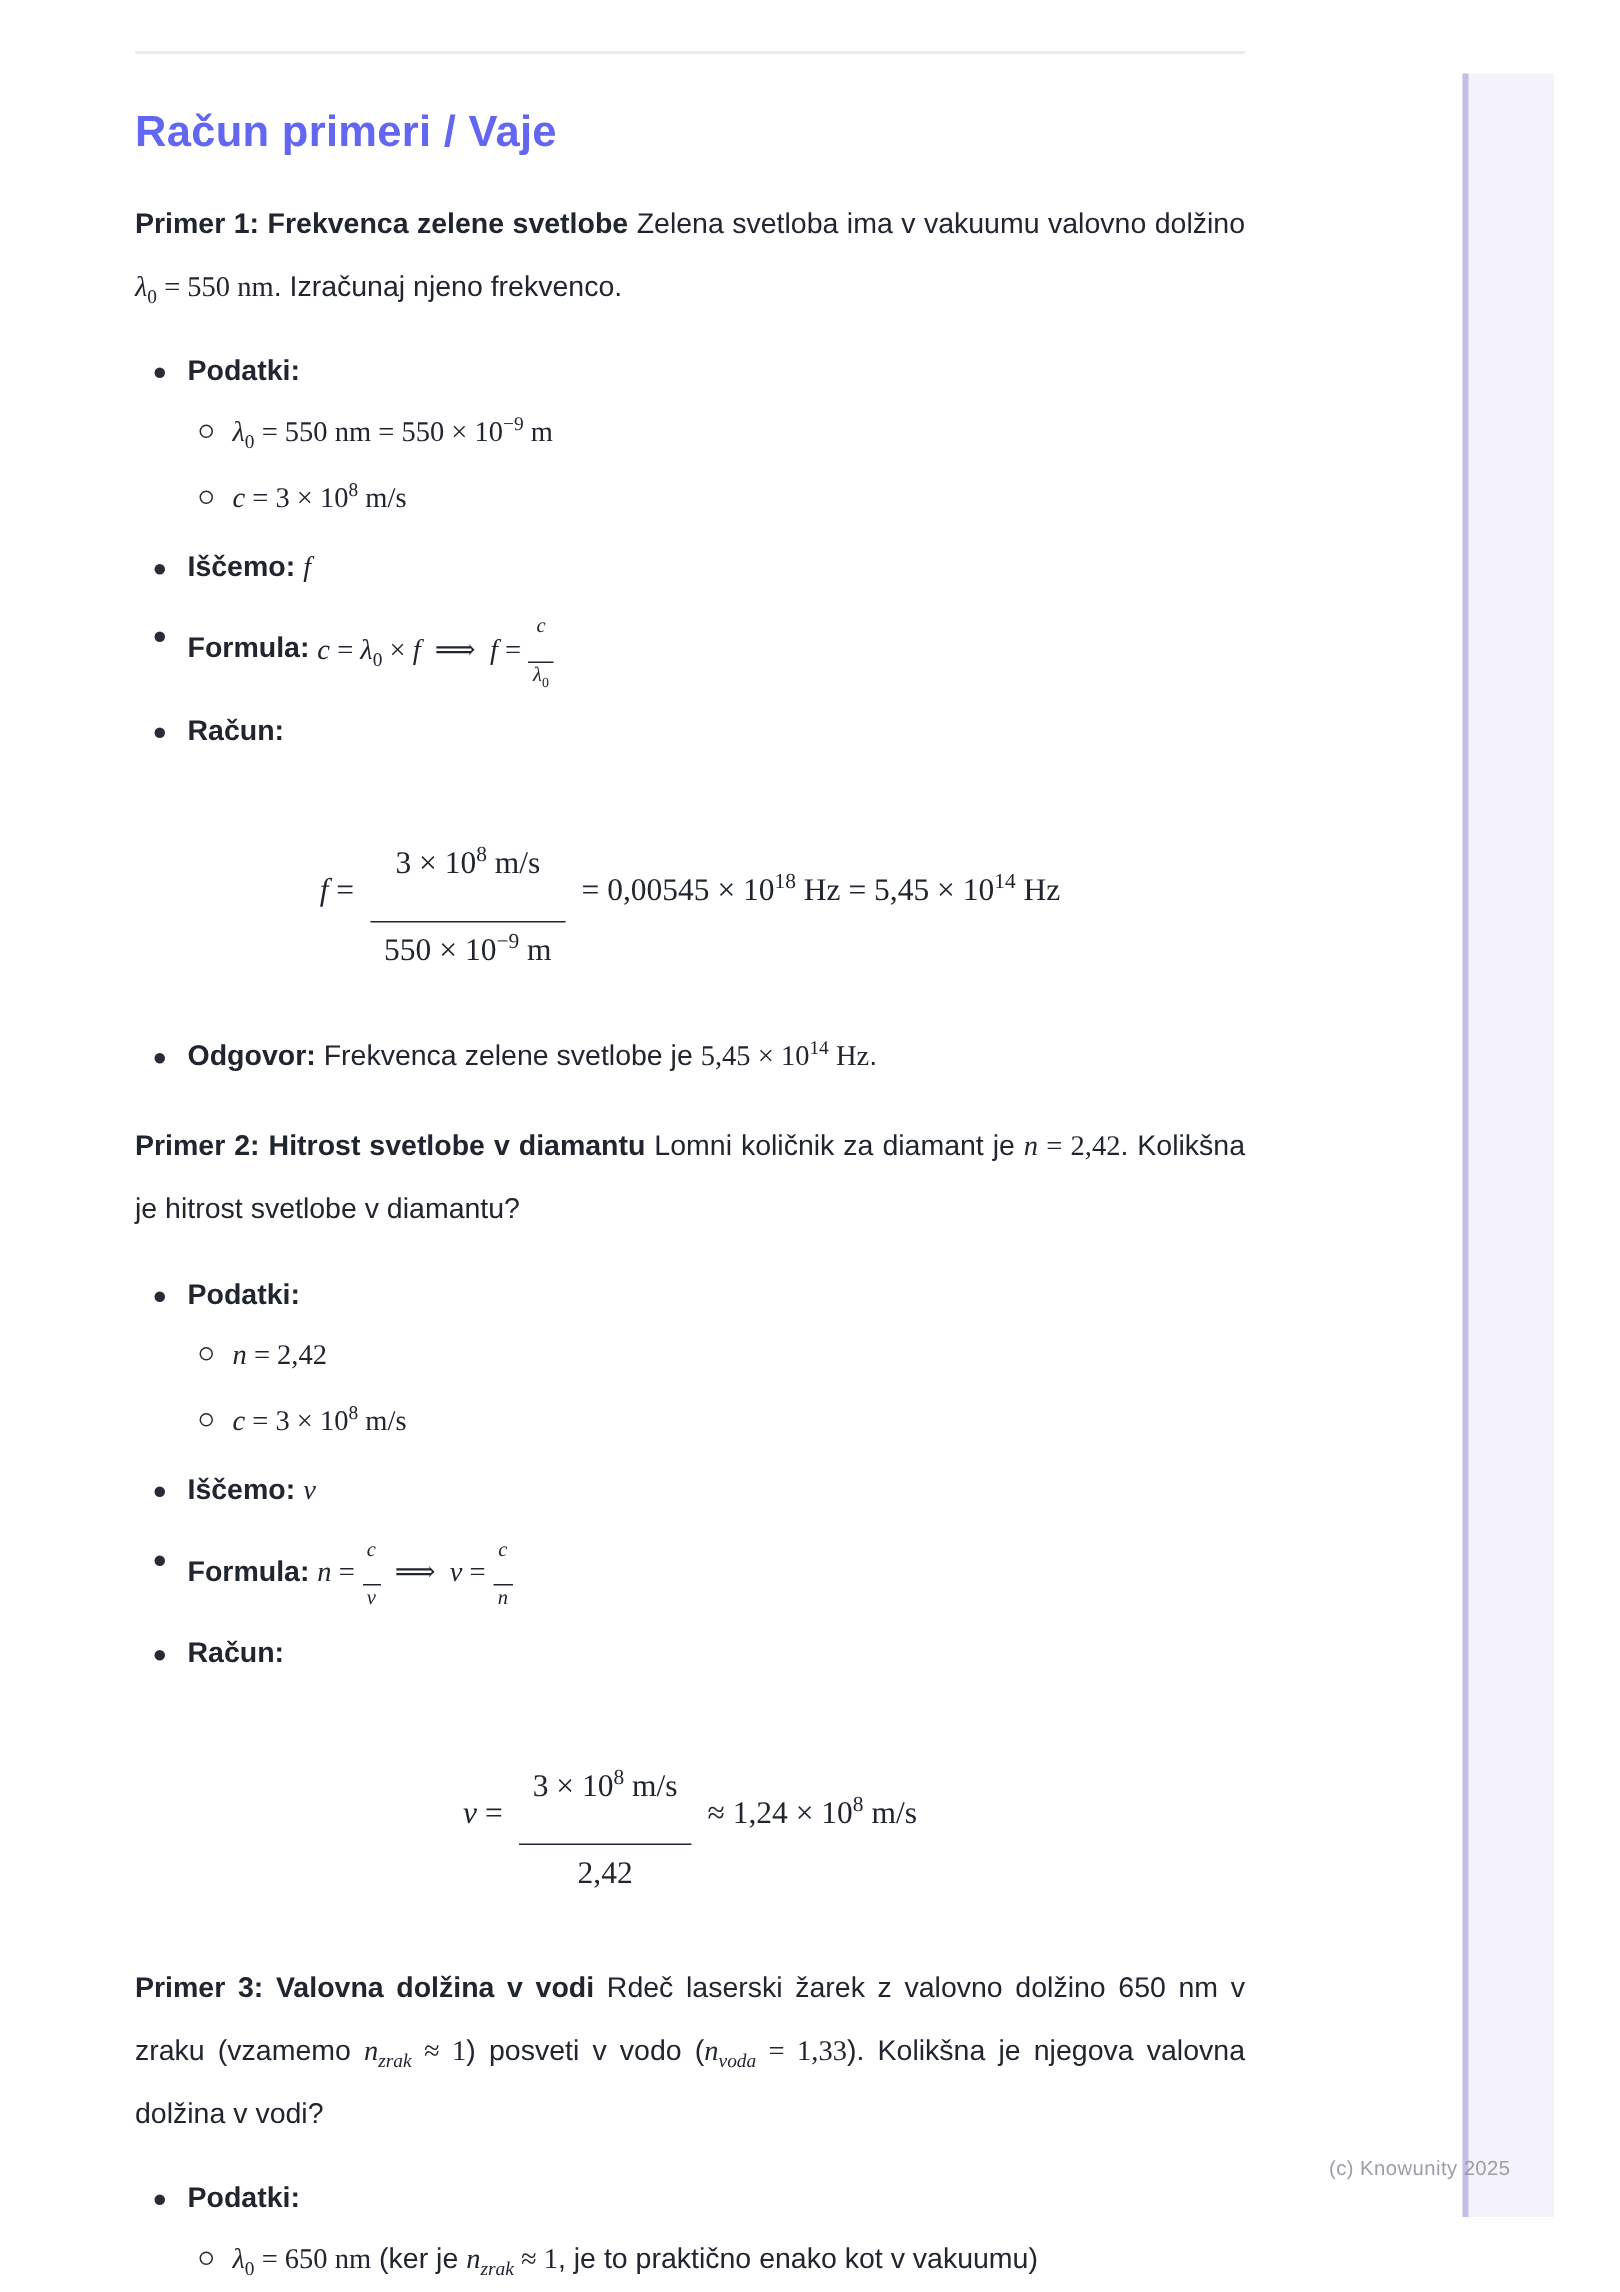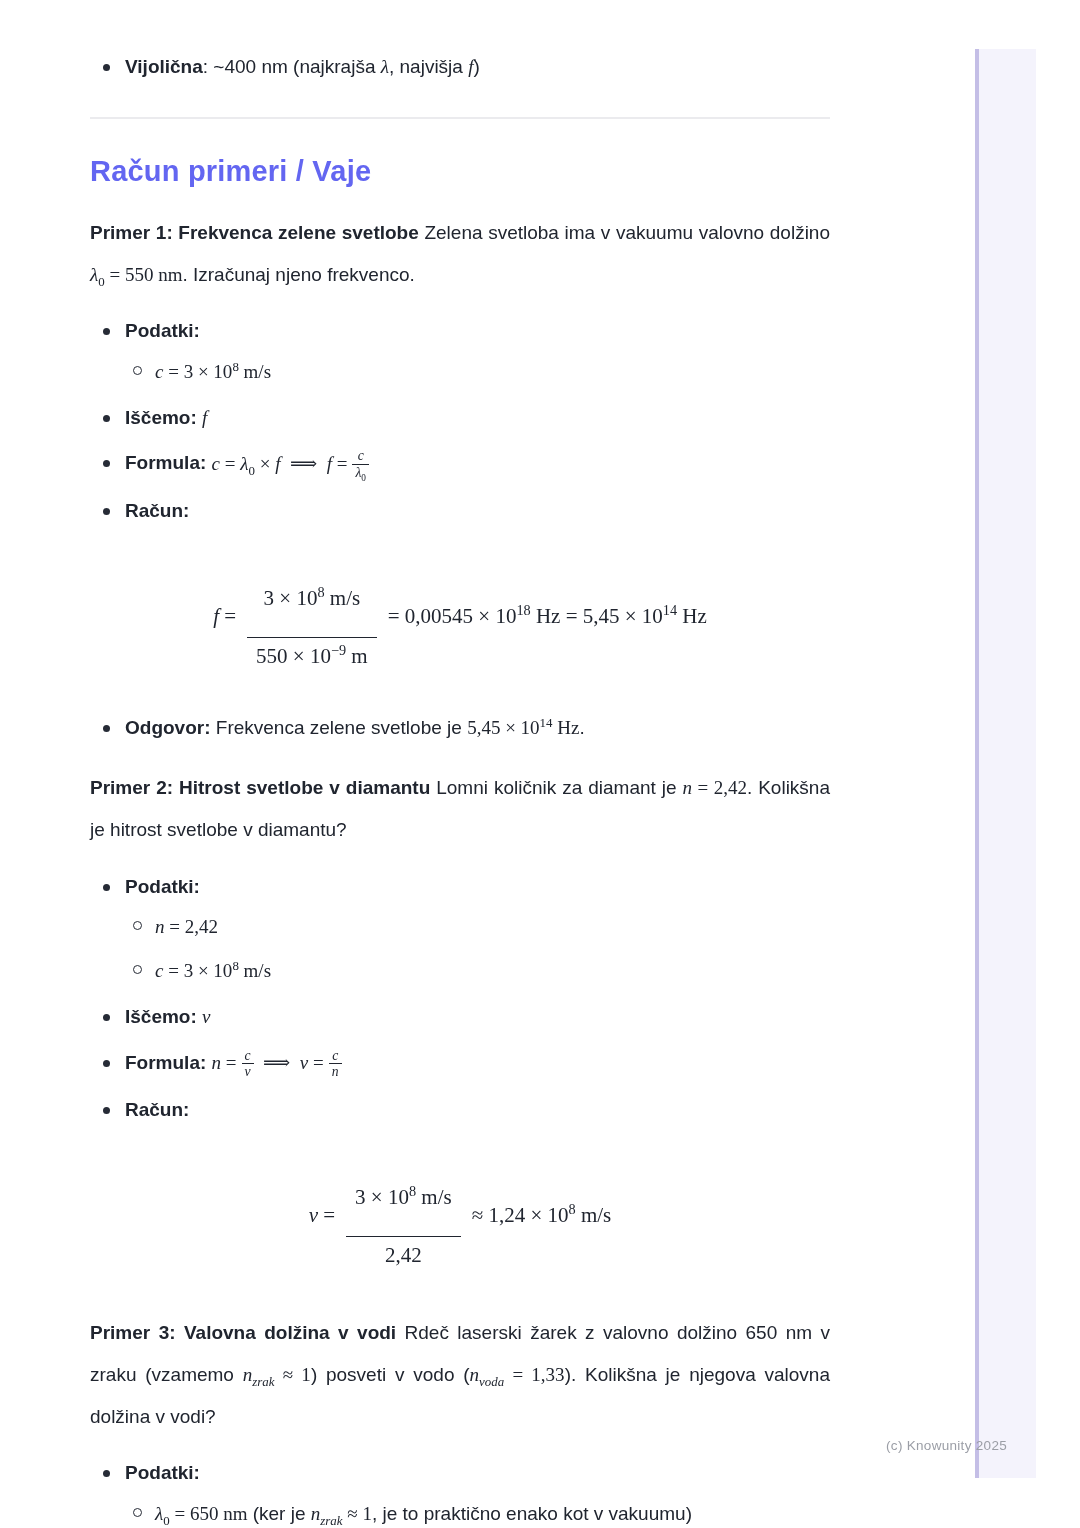--- a/index.html
+++ b/index.html
@@ -35,21 +35,21 @@
   }
   .para{font-size:19px;line-height:2.22;margin:24px 0 20px 0;text-align:justify;}
   .math{font-size:19px;}
   
   .fracsm{
     display:inline-block;vertical-align:middle;text-align:center;
     font-size:0.72em;line-height:1.15;margin-left:5px;
     font-family:"Liberation Serif","DejaVu Serif",serif;
   }
   .fracsm .num,.fracsm .den{display:block;padding:0 3px;}
-  .fracsm .den{border-top:1.2px solid #20252f;}
+  .fracsm .den{border-top:1.2px solid #20252f;margin-top:16px;}
   
   .display-math{
     display:flex;justify-content:center;align-items:center;
     font-size:21px;margin:32px 0 38px 0;color:#20252f;
   }
   .display-math .mseg{margin:0 5px;}
   .frac{display:inline-block;text-align:center;margin:0 6px;}
   .frac .num,.frac .den{display:block;padding:3px 9px;line-height:1.45;margin-top:21px;}
   .frac .den{border-top:1.6px solid #20252f;}
   .section-list{margin-top:4px;}
@@ -62,38 +62,34 @@
     position:absolute;top:1438px;right:73px;z-index:2;
     font-size:13.5px;color:#9b9ea6;letter-spacing:0.3px;
   }
 </style>
 </head>
 <body>
 
 <div class="page">
   <div class="content">
 
-    <ul class="list top-list">
-      <li>
-        <span class="bold">Vijolična</span><span>: ~400 nm (najkrajša <i class="v">λ</i>, najvišja <i class="v">f</i>)</span>
-      </li>
-    </ul>
 
     <hr class="divider">
 
     <h2 class="heading">Račun primeri / Vaje</h2>
 
     <p class="para">
       <strong>Primer 1: Frekvenca zelene svetlobe</strong><span> Zelena svetloba ima v vakuumu valovno dolžino <span class="m"><i class="v">λ</i><sub>0</sub> = 550 nm</span>. Izračunaj njeno frekvenco.</span>
     </p>
 
     <ul class="list section-list">
       <li>
         <span class="bold">Podatki:</span>
         <ul class="sublist">
+          <li><span class="math"><span class="m"><i class="v">λ</i><sub>0</sub> = 550 nm = 550 × 10<sup>−9</sup> m</span></span></li>
           <li><span class="math"><span class="m"><i class="v">c</i> = 3 × 10<sup>8</sup> m/s</span></span></li>
         </ul>
       </li>
       <li>
         <span class="bold">Iščemo:</span>
         <span class="math"><span class="m"><i class="v">f</i></span></span>
       </li>
       <li>
         <span class="bold">Formula:</span>
         <span class="math"><span class="m"><i class="v">c</i> = <i class="v">λ</i><sub>0</sub> × <i class="v">f</i> ⟹ <i class="v">f</i> =</span></span><span class="fracsm"><span class="num"><i class="v">c</i></span><span class="den"><i class="v">λ</i><sub>0</sub></span></span>

